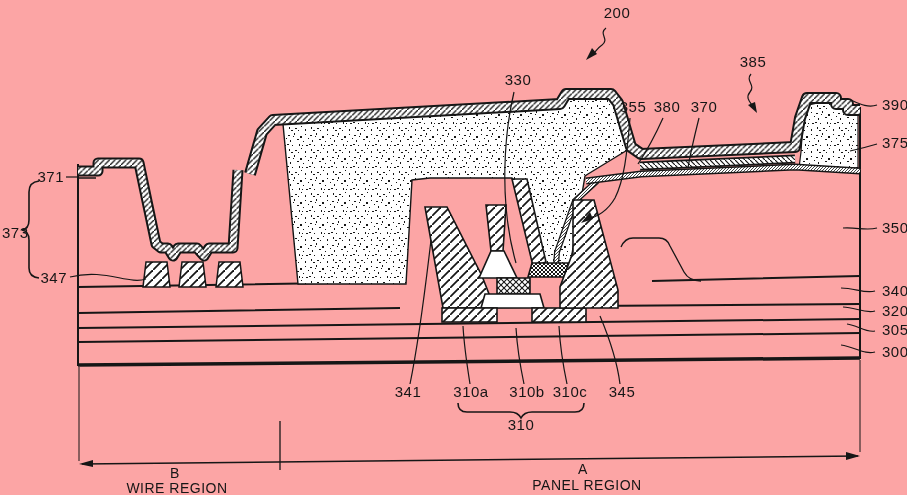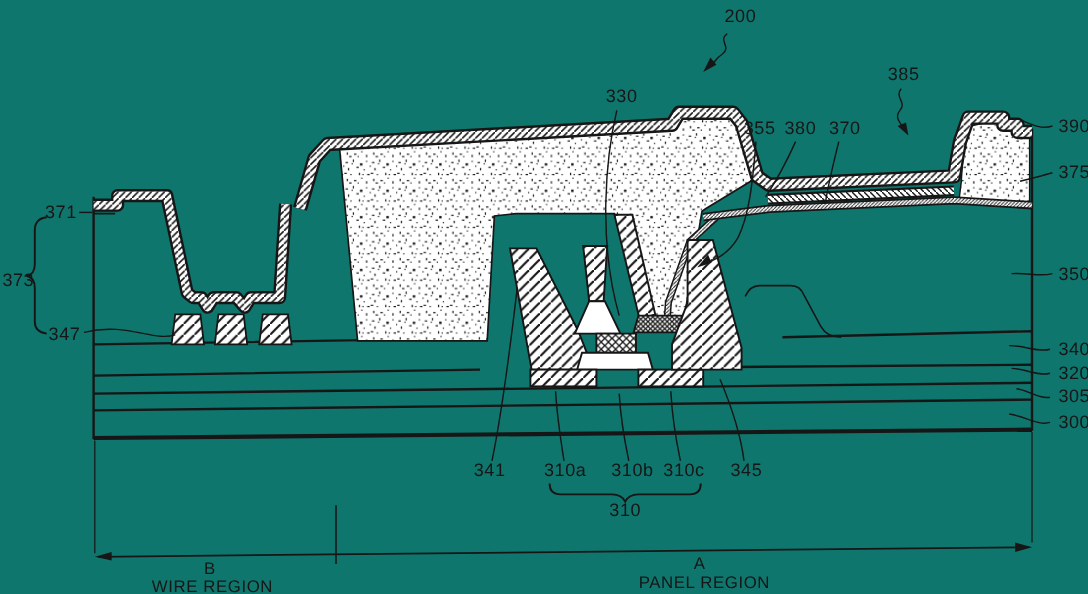--- a/index.html
+++ b/index.html
@@ -1,17 +1,17 @@
 <!DOCTYPE html>
 <html><head>
 <meta charset="utf-8">
 <style>
   html,body{margin:0;padding:0;background:#ffffff;}
   .stage{
-    position:relative;width:907px;height:495px;background:#0f766e;overflow:hidden;
+    position:relative;width:907px;height:495px;background:#fca5a5;overflow:hidden;
     font-family:"Liberation Sans", sans-serif;
   }
   svg text{
     font-family:"Liberation Sans", sans-serif;
     font-size:15px;fill:#161616;letter-spacing:0.5px;
   }
   svg text.small{font-size:14px;}
 </style>
 </head>
 <body>

